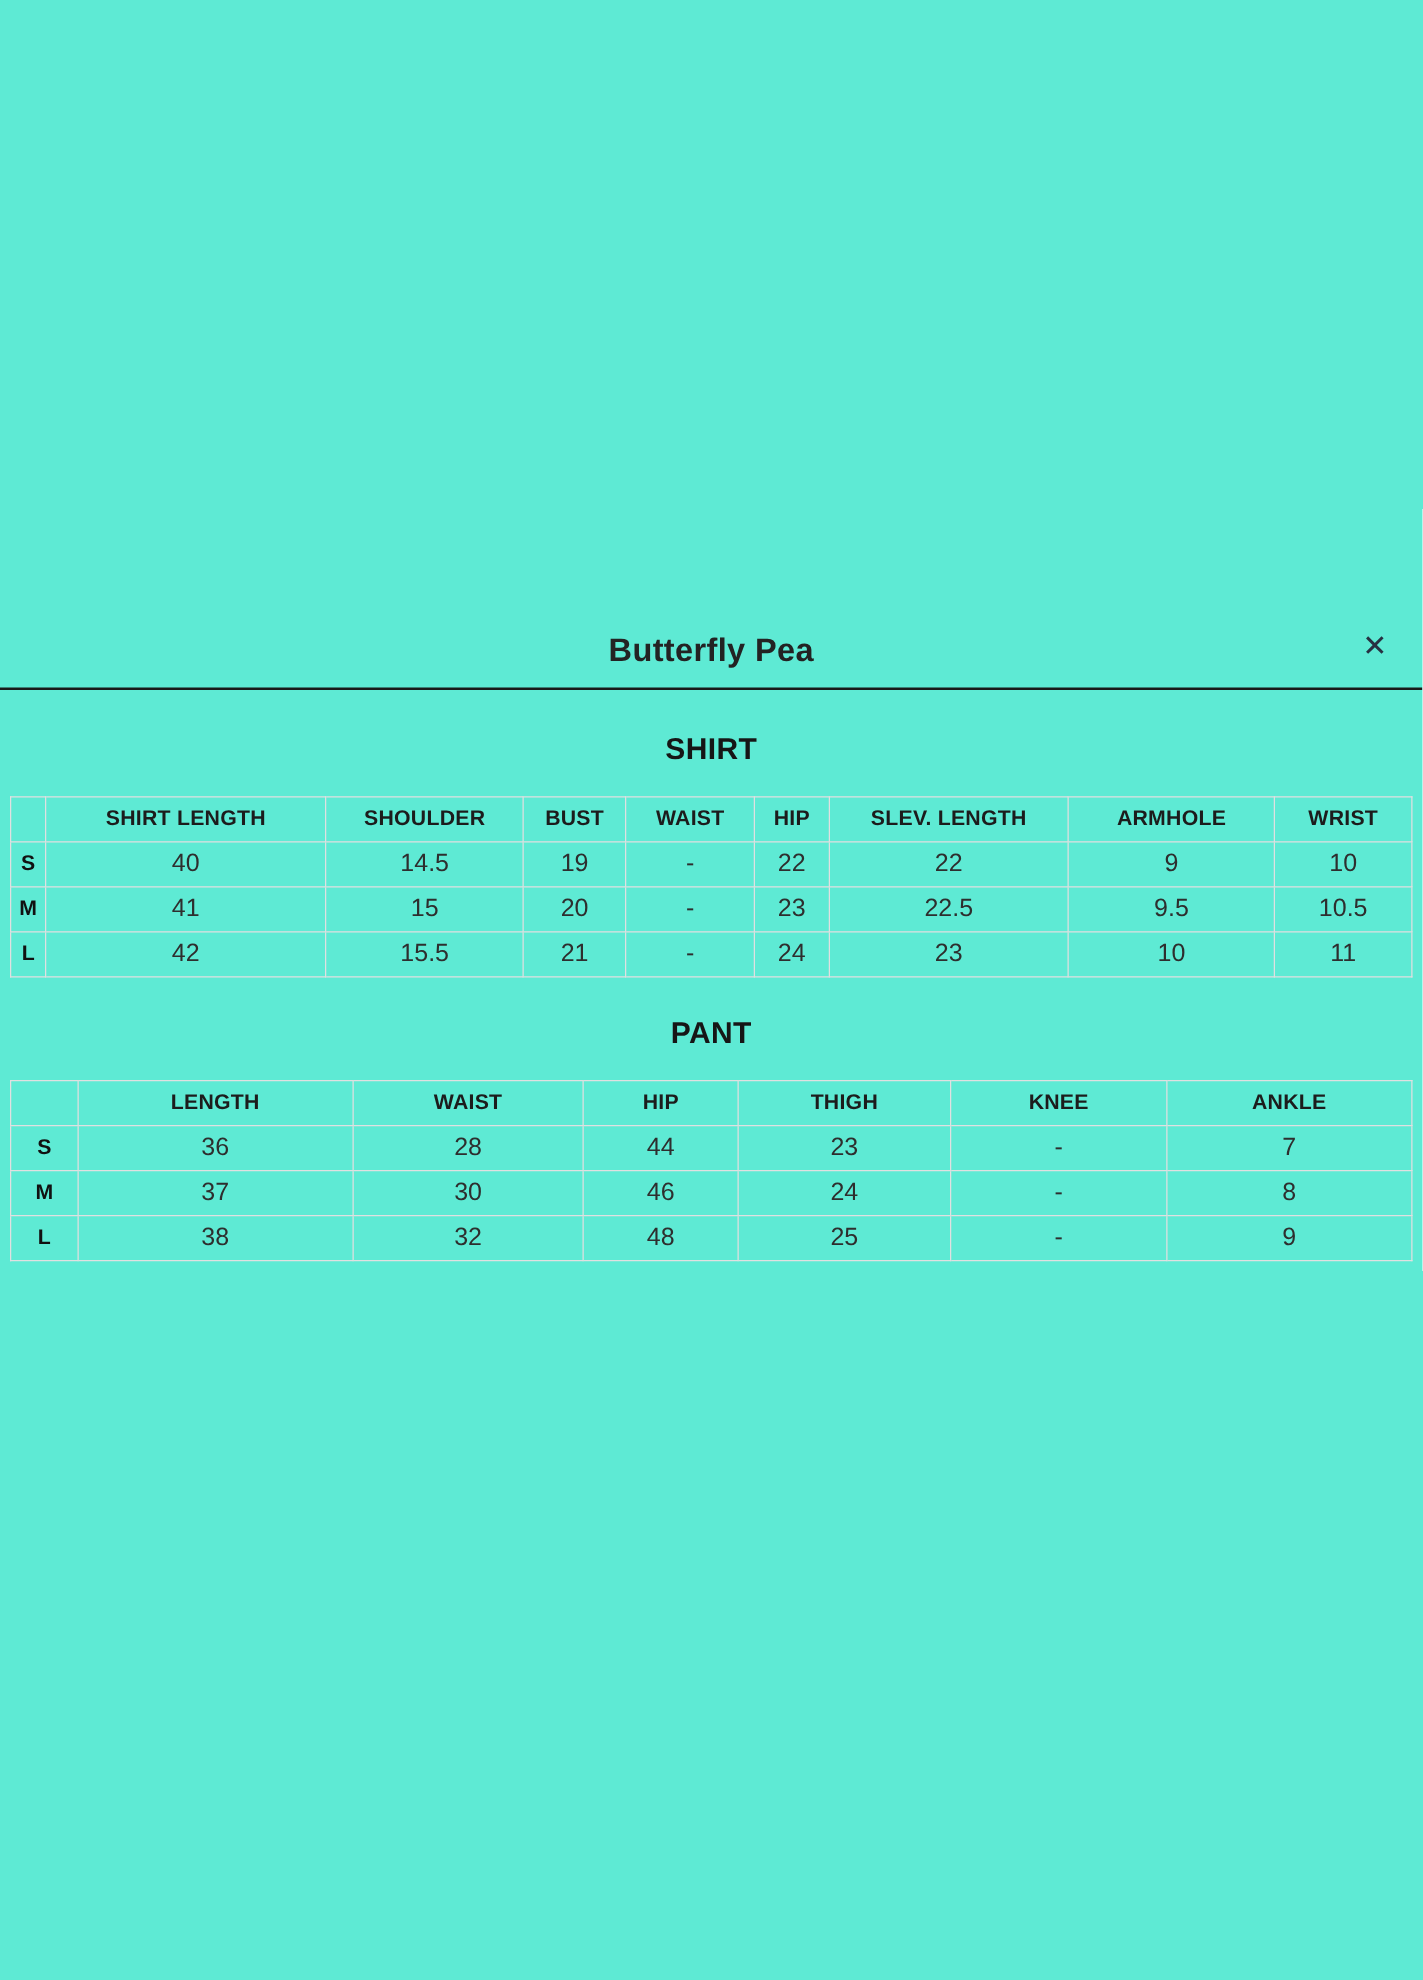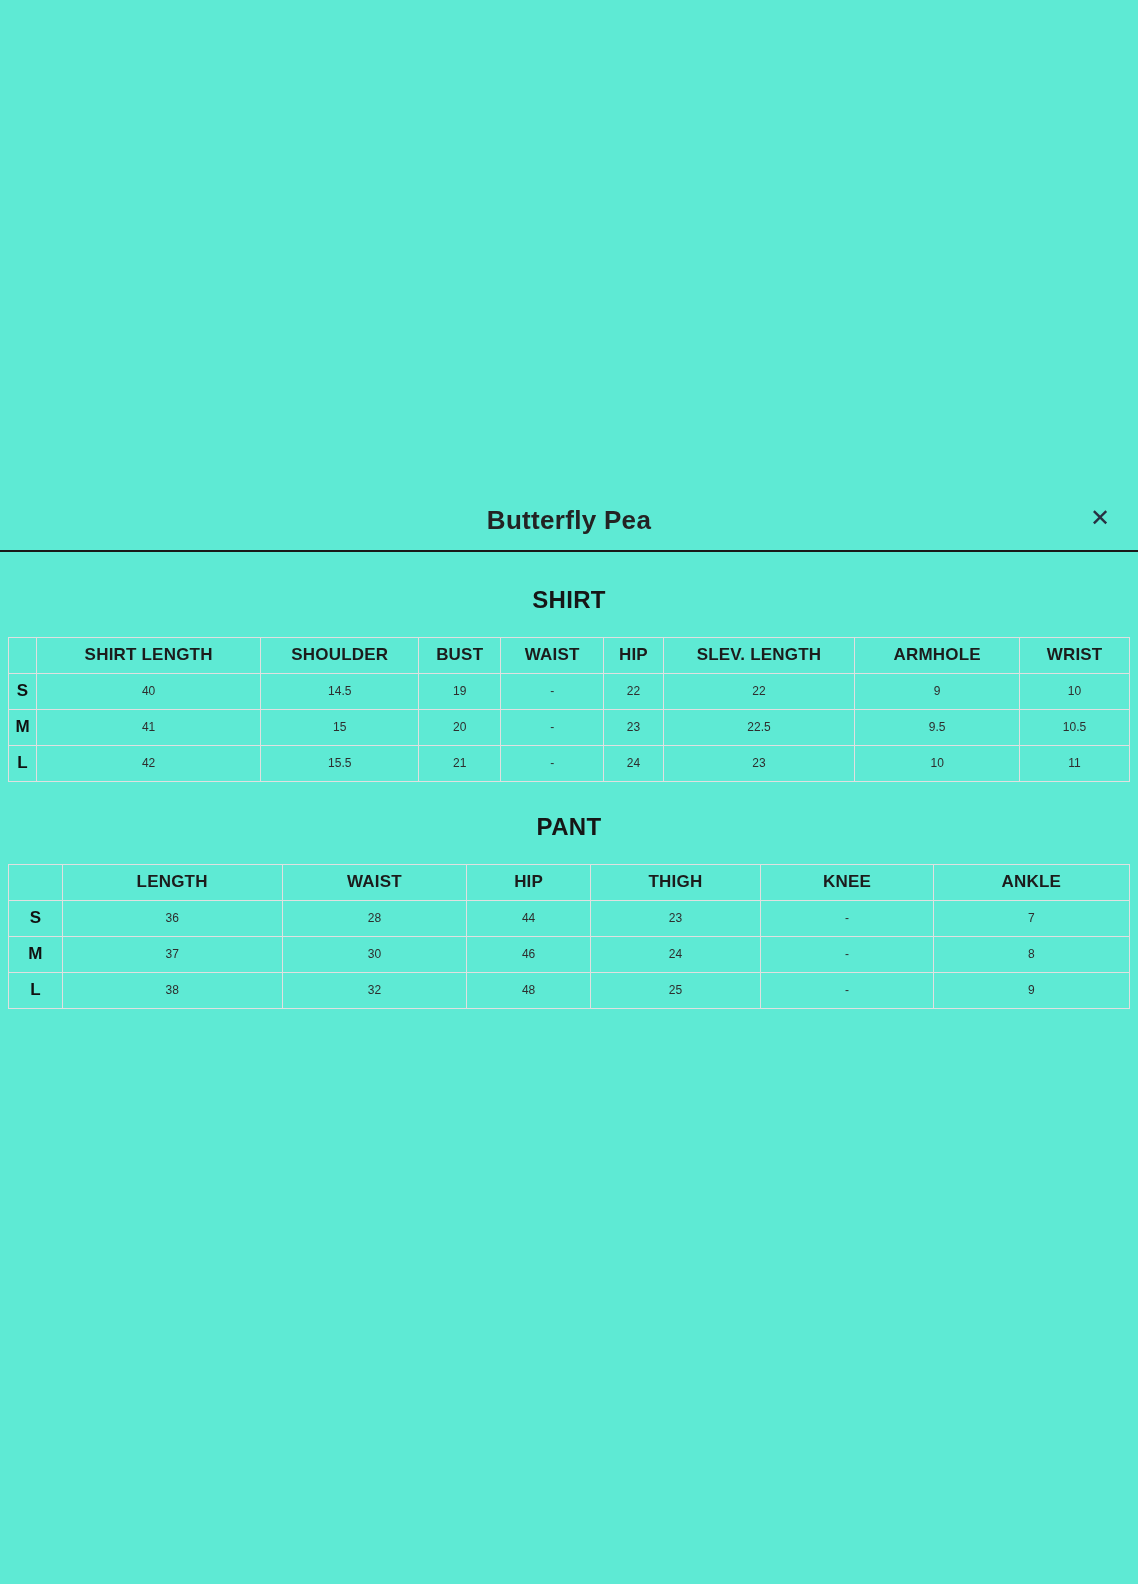--- a/index.html
+++ b/index.html
@@ -78,21 +78,21 @@
     overflow: hidden;
     white-space: nowrap;
   }
   .size-table thead th {
     font-size: 17px;
     font-weight: 700;
     color: #1c1c1c;
     letter-spacing: 0.2px;
   }
   .size-table td {
-    font-size: 12px;
+    font-size: 20px;
     font-weight: 400;
     color: #2e2e2e;
   }
   .size-table td.size-cell {
     font-size: 17px;
     font-weight: 700;
     color: #111111;
   }
   
   .t-shirt col:nth-child(1) { width: 2.5%; }

